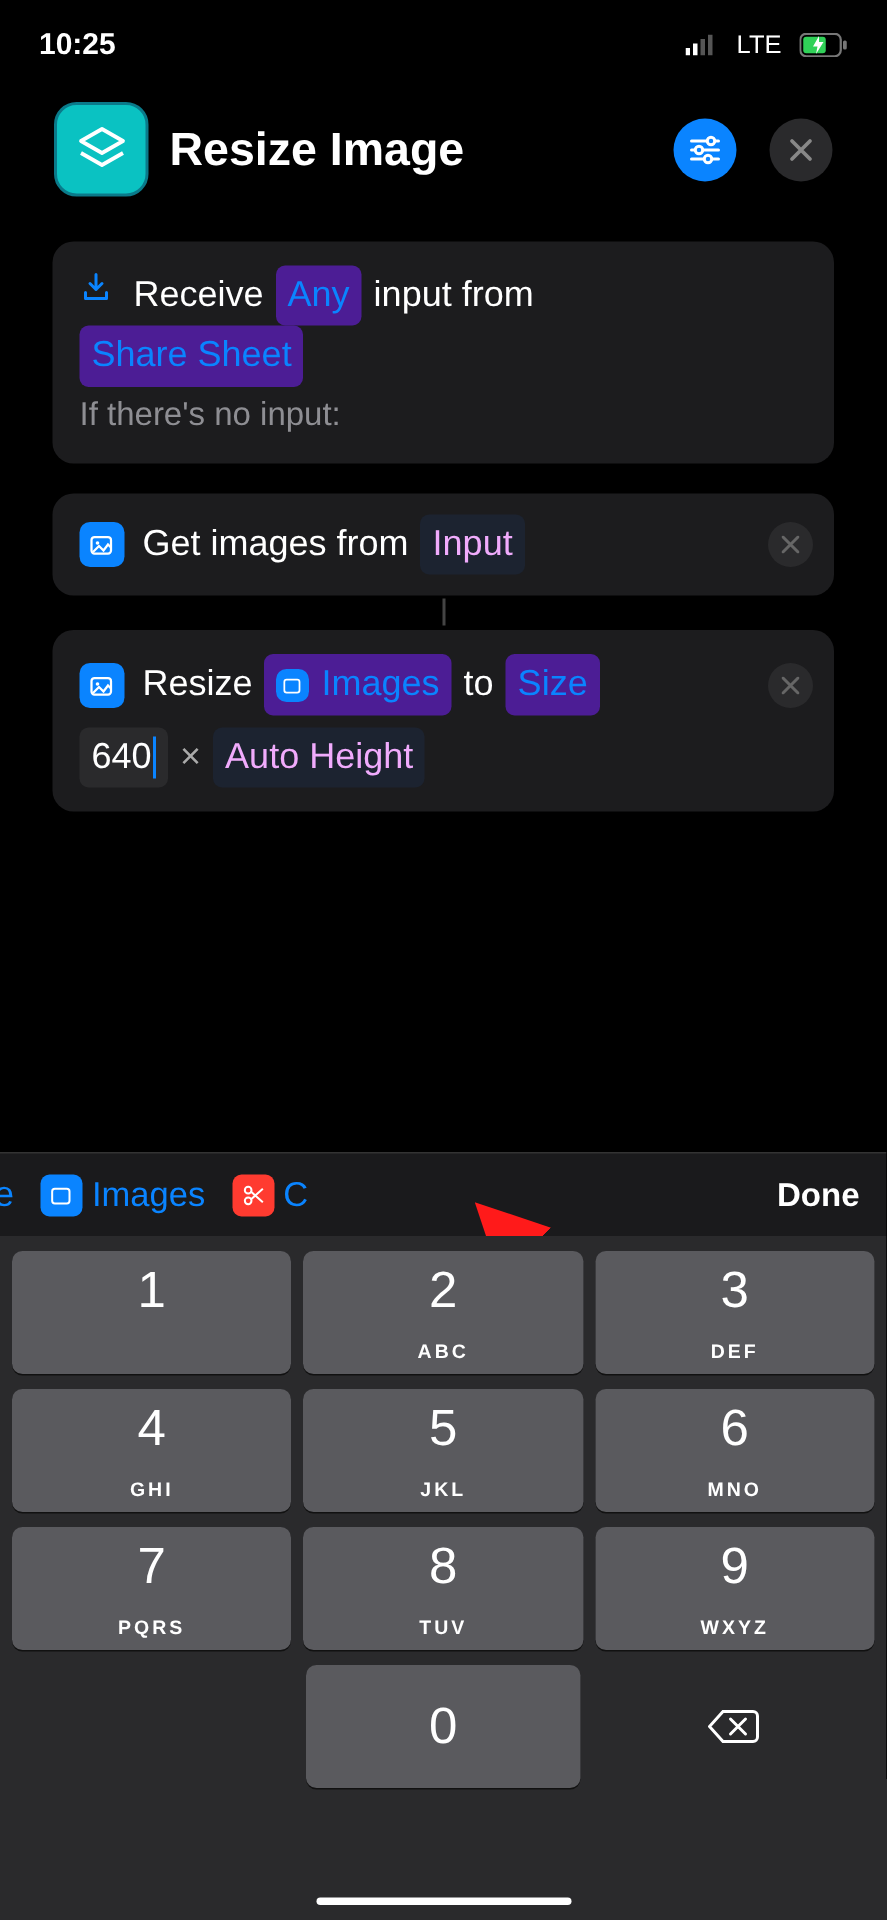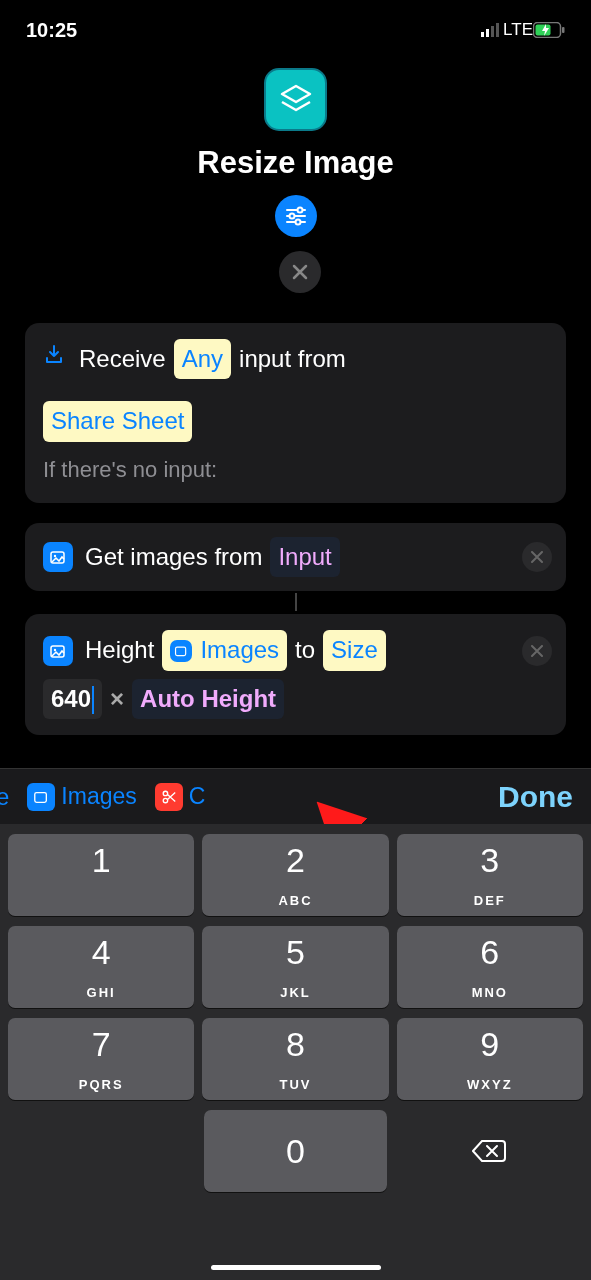--- a/index.html
+++ b/index.html
@@ -1,47 +1,47 @@
 <!DOCTYPE html>
 <html><head>
 <meta charset="utf-8">
 <style>
 * { margin: 0; padding: 0; box-sizing: border-box; font-family: -apple-system, BlinkMacSystemFont, "Helvetica Neue", sans-serif; }
 body { width: 591px; height: 1280px; background: #000; color: #fff; overflow: hidden; position: relative; }
 
 .status-bar { display: flex; justify-content: space-between; align-items: center; padding: 16px 26px 6px; height: 50px; font-size: 20px; font-weight: 600; }
-.status-right { display: flex; align-items: center; gap: 0; }
-
-.header { display: flex; align-items: center; padding: 18px 36px 30px; gap: 14px; flex-direction: column; }
+.status-right { display: flex; align-items: center; gap: 12px; }
+
+.header { display: flex; align-items: center; padding: 18px 36px 30px; gap: 14px; }
 .app-icon { width: 63px; height: 63px; border-radius: 15px; background: #0ac2c2; display: flex; align-items: center; justify-content: center; border: 2px solid #0a7a8a; }
 .app-title { font-size: 31px; font-weight: 700; flex: 1; }
 .settings-btn { width: 42px; height: 42px; border-radius: 50%; background: #0a84ff; display: flex; align-items: center; justify-content: center; }
 .close-btn { width: 42px; height: 42px; border-radius: 50%; background: #2a2a2c; display: flex; align-items: center; justify-content: center; color: #888; font-size: 22px; margin-left: 8px; }
 
-.content { padding: 0 25px; }
+.content { padding: 0 35px; }
 .card { background: #1c1c1e; border-radius: 14px; padding: 16px 18px; margin-bottom: 20px; position: relative; font-size: 24px; line-height: 1.6; }
 .card-row { display: flex; flex-wrap: wrap; align-items: center; gap: 6px 8px; }
-.token-blue { color: #0a84ff; background: #fef9c3; padding: 1px 8px; border-radius: 6px; }
+.token-blue { color: #0a84ff; background: #4c1d95; padding: 1px 8px; border-radius: 6px; }
 .token-blue-dim { color: #f0abfc; background: #1c2330; padding: 1px 8px; border-radius: 6px; }
 .token-input { background: #2a2a2c; padding: 1px 8px; border-radius: 6px; position: relative; }
 .cursor { display: inline-block; width: 2px; height: 28px; background: #0a84ff; vertical-align: middle; margin-left: 1px; }
 .gray-text { color: #8e8e93; font-size: 22px; }
 .icon-box { width: 30px; height: 30px; border-radius: 7px; background: #0a84ff; display: inline-flex; align-items: center; justify-content: center; margin-right: 4px; }
 .dl-icon { color: #0a84ff; font-size: 20px; margin-right: 6px; }
 .card-close { position: absolute; right: 14px; top: 50%; transform: translateY(-50%); width: 30px; height: 30px; border-radius: 50%; background: #2a2a2c; color: #666; display: flex; align-items: center; justify-content: center; font-size: 16px; }
 .card-close.with-rows { top: 22px; transform:none; }
 .connector { width: 2px; height: 18px; background: #444; margin: -18px auto 3px; }
 
 .suggestions { position: absolute; bottom: 456px; left: 0; right: 0; background: #1a1a1c; height: 56px; display: flex; align-items: center; gap: 18px; padding: 0 8px; border-top: 1px solid #333; overflow: hidden; }
 .sugg-cut { font-size: 24px; color: #0a84ff; margin-left: -12px; }
 .sugg-item { display: flex; align-items: center; gap: 6px; color: #0a84ff; font-size: 23px; }
 .sugg-icon { width: 28px; height: 28px; border-radius: 6px; display: inline-flex; align-items: center; justify-content: center; }
 .sugg-icon.blue { background: #0a84ff; }
 .sugg-icon.red { background: #ff3b30; }
-.done { font-size: 30px; color: #7dd3fc; font-weight: 600; margin-left: auto; margin-right: 10px; }
+.done { font-size: 22px; color: #ffffff; font-weight: 600; margin-left: auto; margin-right: 10px; }
 
 .keyboard { position: absolute; bottom: 0; left: 0; right: 0; height: 456px; background: #2a2a2c; padding: 10px 8px 0; }
 .key-row { display: flex; gap: 8px; margin-bottom: 10px; }
 .key { flex: 1; height: 82px; background: #5a5a5e; border-radius: 7px; display: flex; flex-direction: column; align-items: center; justify-content: center; color: #fff; box-shadow: 0 1px 0 #111; }
 .key-num { font-size: 34px; font-weight: 400; line-height: 1; }
 .key-letters { font-size: 13px; font-weight: 700; letter-spacing: 2px; margin-top: 16px; }
 .key-row.last { justify-content: center; }
 .key-zero { width: 183px; flex: none; }
 .key-back { flex: 1; background: transparent; box-shadow: none; display: flex; align-items: center; justify-content: center; }
 .key-spacer { flex: 1; }
@@ -104,24 +104,24 @@
     <div class="card-row">
       <span class="dl-icon">
         <svg width="22" height="22" viewBox="0 0 22 22">
             <path d="M11 2 L11 12 M7 8 L11 12 L15 8 M4 14 L4 18 L18 18 L18 14" fill="none" stroke="#0a84ff" stroke-width="2" stroke-linecap="round" stroke-linejoin="round"></path>
           </svg>
       </span>
       <span>Receive</span>
       <span class="token-blue">Any</span>
       <span>input from</span>
     </div>
-    <div class="card-row" style="margin-top:22px;">
+    <div class="card-row" style="margin-top:0;">
       <span class="token-blue">Share Sheet</span>
     </div>
-    <div class="gray-text" style="margin-top:10px;">If there's no input:</div>
+    <div class="gray-text" style="">If there's no input:</div>
   </div>
 
   <div class="card" style="padding:14px 18px;margin-top:16px;">
     <div class="card-row">
       <span class="icon-box">
         <svg width="18" height="18" viewBox="0 0 18 18">
             <rect x="2" y="4" width="13" height="11" rx="2" fill="none" stroke="#fff" stroke-width="1.5"></rect>
             <circle cx="6" cy="8" r="1.2" fill="#fff"></circle>
             <path d="M3 14 L7 10 L10 13 L13 9 L15 11" fill="none" stroke="#fff" stroke-width="1.5"></path>
           </svg>
@@ -140,33 +140,33 @@
 
   <div class="card">
     <div class="card-row">
       <span class="icon-box">
         <svg width="18" height="18" viewBox="0 0 18 18">
             <rect x="2" y="4" width="13" height="11" rx="2" fill="none" stroke="#fff" stroke-width="1.5"></rect>
             <circle cx="6" cy="8" r="1.2" fill="#fff"></circle>
             <path d="M3 14 L7 10 L10 13 L13 9 L15 11" fill="none" stroke="#fff" stroke-width="1.5"></path>
           </svg>
       </span>
-      <span>Height</span>
+      <span>Resize</span>
       <span class="token-blue" style="display:inline-flex;align-items:center;gap:4px;">
         <span class="icon-box" style="width:22px;height:22px;background:#0a84ff;">
           <svg width="14" height="14" viewBox="0 0 18 18">
               <rect x="2" y="4" width="13" height="11" rx="2" fill="none" stroke="#fff" stroke-width="1.5"></rect>
             </svg>
         </span>
         <span>Images</span>
       </span>
       <span>to</span>
       <span class="token-blue">Size</span>
     </div>
-    <div class="card-row" style="margin-top:8px;font-weight:bold;">
+    <div class="card-row" style="margin-top:8px;">
       <span class="token-input"><span>640</span><span class="cursor"></span></span>
       <span style="color:#aaa;">×</span>
       <span class="token-blue-dim">Auto Height</span>
     </div>
     <div class="card-close with-rows">
       <svg width="12" height="12" viewBox="0 0 12 12">
           <path d="M1 1 L11 11 M11 1 L1 11" stroke="#666" stroke-width="2" stroke-linecap="round"></path>
         </svg>
     </div>
   </div>

